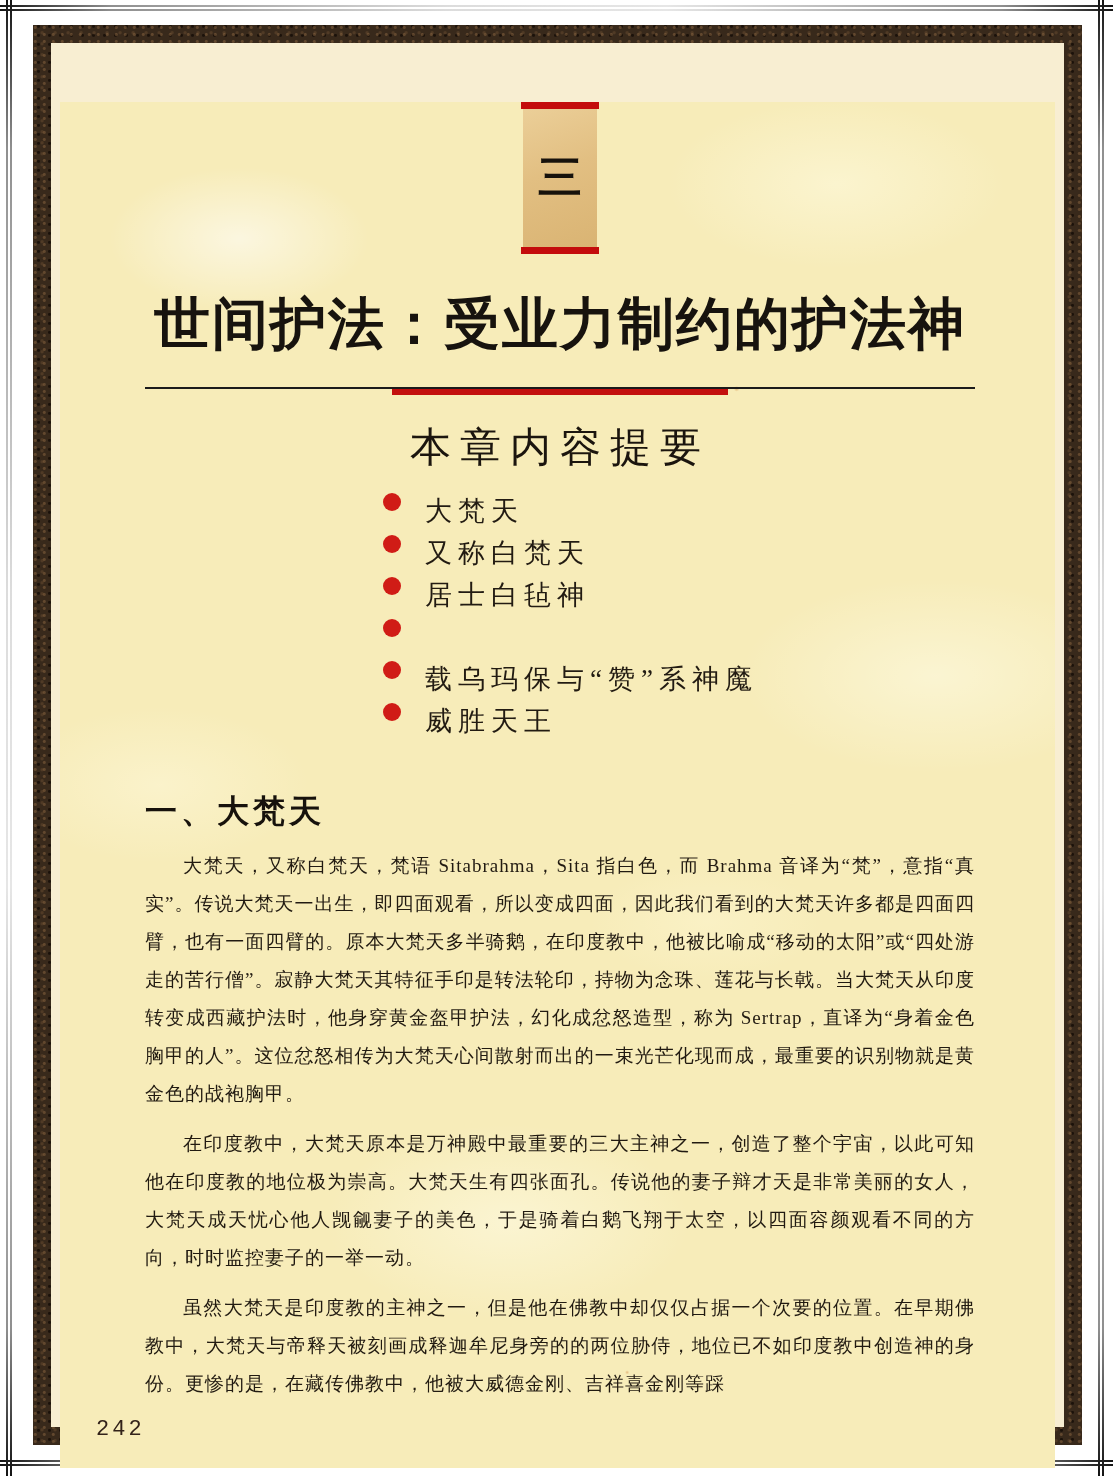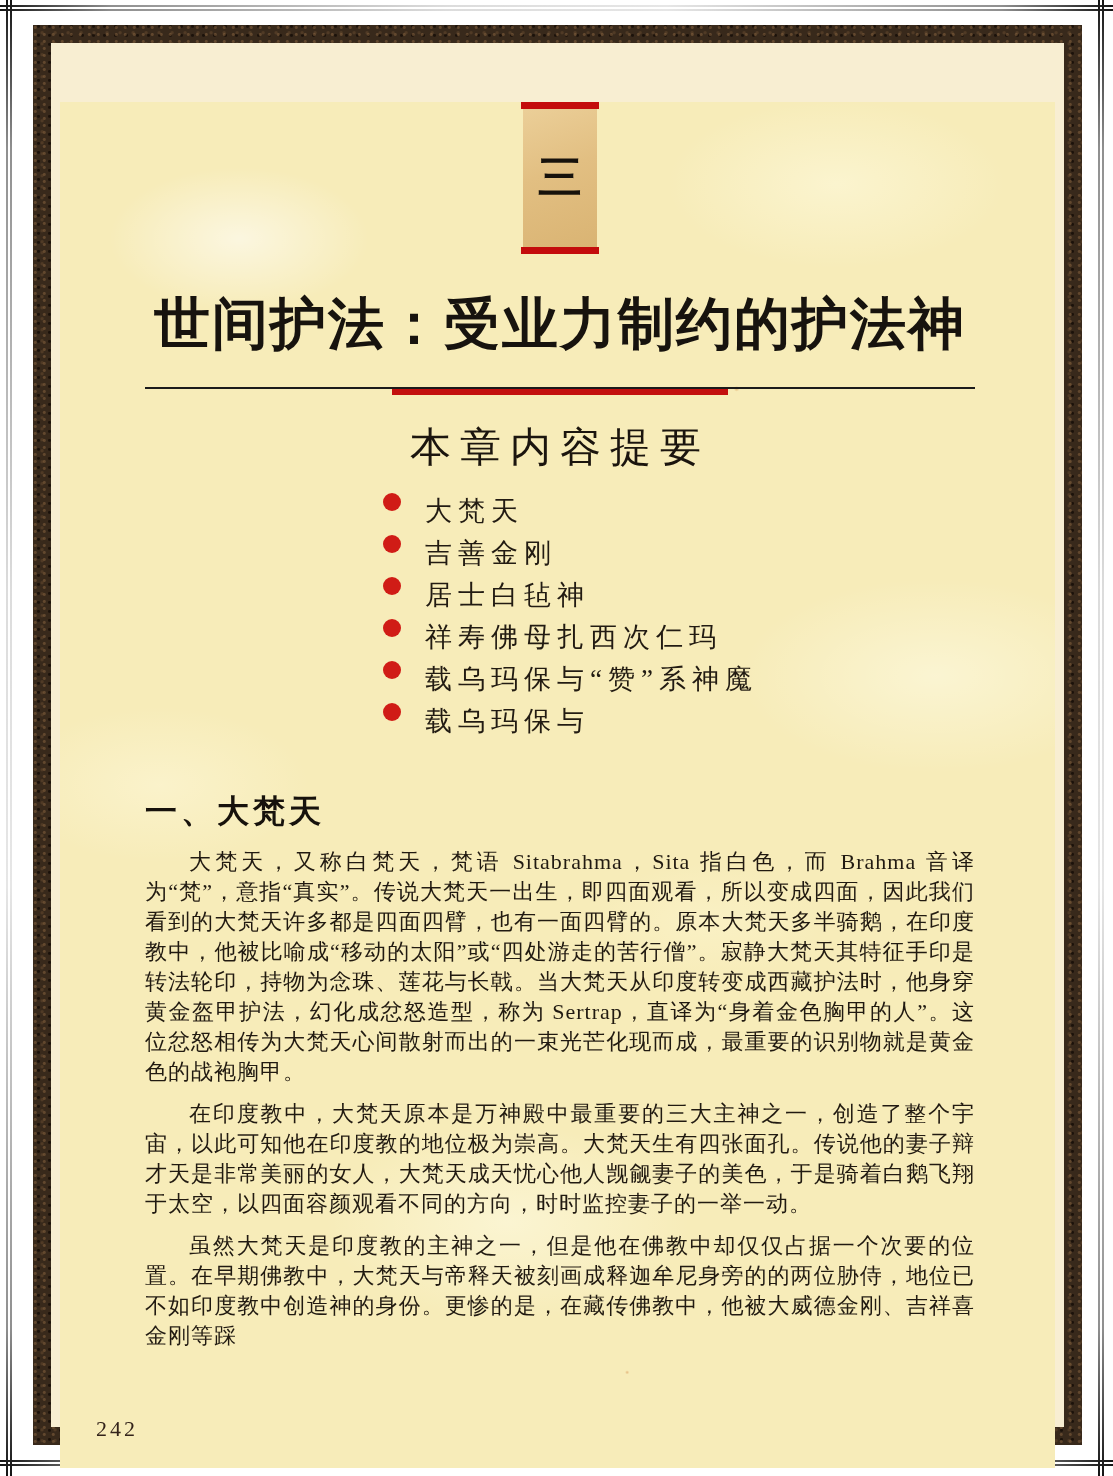--- a/index.html
+++ b/index.html
@@ -60,26 +60,26 @@
   .summary-heading{margin:24px 0 0;text-align:center;font-size:41px;font-weight:normal;
     letter-spacing:9px;color:#1b150e;}
 
   .summary-list{list-style:none;margin:18px 0 0 238px;padding:0;}
   .summary-item{display:flex;align-items:flex-start;height:42px;}
   .bullet{width:18px;height:18px;border-radius:50%;background:#d01c16;flex:0 0 auto;margin-right:24px;}
   .summary-label{font-size:27px;letter-spacing:6px;color:#221b12;}
 
   .section-heading{margin:44px 0 0;font-size:32px;font-weight:bold;letter-spacing:4px;color:#17120c;line-height:44px;}
 
-  .body-paragraph{margin:12px 0 0;font-size:22px;line-height:30px;text-align:justify;
+  .body-paragraph{margin:12px 0 0;font-size:19px;line-height:38px;text-align:justify;
     text-indent:2em;letter-spacing:1px;color:#211a11;}
   .body-paragraph.first{margin-top:14px;}
 
   .page-number{position:absolute;left:36px;bottom:26px;font-size:22px;letter-spacing:3px;
-    color:#33231a;font-family:Liberation Serif, serif;margin-top:40px;}
+    color:#33231a;font-family:Liberation Mono, monospace;margin-top:40px;}
 </style>
 </head>
 <body>
 
 <div class="sheet">
 
   <div class="hline t1"></div>
   <div class="hline t2"></div>
   <div class="hline b1"></div>
   <div class="hline b2"></div>
@@ -107,37 +107,36 @@
 
         <div class="summary-heading">本章内容提要</div>
 
         <ul class="summary-list">
           <li class="summary-item">
             <span class="bullet"></span>
             <span class="summary-label">大梵天</span>
           </li>
           <li class="summary-item">
             <span class="bullet"></span>
-            <span class="summary-label">吉善金刚</span>
+            <span class="summary-label">又称白梵天</span>
           </li>
           <li class="summary-item">
             <span class="bullet"></span>
             <span class="summary-label">居士白毡神</span>
           </li>
           <li class="summary-item">
             <span class="bullet"></span>
-            <span class="summary-label">祥寿佛母扎西次仁玛</span>
           </li>
           <li class="summary-item">
             <span class="bullet"></span>
             <span class="summary-label">载乌玛保与“赞”系神魔</span>
           </li>
           <li class="summary-item">
             <span class="bullet"></span>
-            <span class="summary-label">载乌玛保与</span>
+            <span class="summary-label">威胜天王</span>
           </li>
         </ul>
 
         <h2 class="section-heading">一、大梵天</h2>
 
         <p class="body-paragraph first">大梵天，又称白梵天，梵语 Sitabrahma，Sita 指白色，而 Brahma 音译为“梵”，意指“真实”。传说大梵天一出生，即四面观看，所以变成四面，因此我们看到的大梵天许多都是四面四臂，也有一面四臂的。原本大梵天多半骑鹅，在印度教中，他被比喻成“移动的太阳”或“四处游走的苦行僧”。寂静大梵天其特征手印是转法轮印，持物为念珠、莲花与长戟。当大梵天从印度转变成西藏护法时，他身穿黄金盔甲护法，幻化成忿怒造型，称为 Sertrap，直译为“身着金色胸甲的人”。这位忿怒相传为大梵天心间散射而出的一束光芒化现而成，最重要的识别物就是黄金色的战袍胸甲。</p>
         <p class="body-paragraph">在印度教中，大梵天原本是万神殿中最重要的三大主神之一，创造了整个宇宙，以此可知他在印度教的地位极为崇高。大梵天生有四张面孔。传说他的妻子辩才天是非常美丽的女人，大梵天成天忧心他人觊觎妻子的美色，于是骑着白鹅飞翔于太空，以四面容颜观看不同的方向，时时监控妻子的一举一动。</p>
         <p class="body-paragraph">虽然大梵天是印度教的主神之一，但是他在佛教中却仅仅占据一个次要的位置。在早期佛教中，大梵天与帝释天被刻画成释迦牟尼身旁的的两位胁侍，地位已不如印度教中创造神的身份。更惨的是，在藏传佛教中，他被大威德金刚、吉祥喜金刚等踩</p>
 
         <div class="page-number">242</div>

